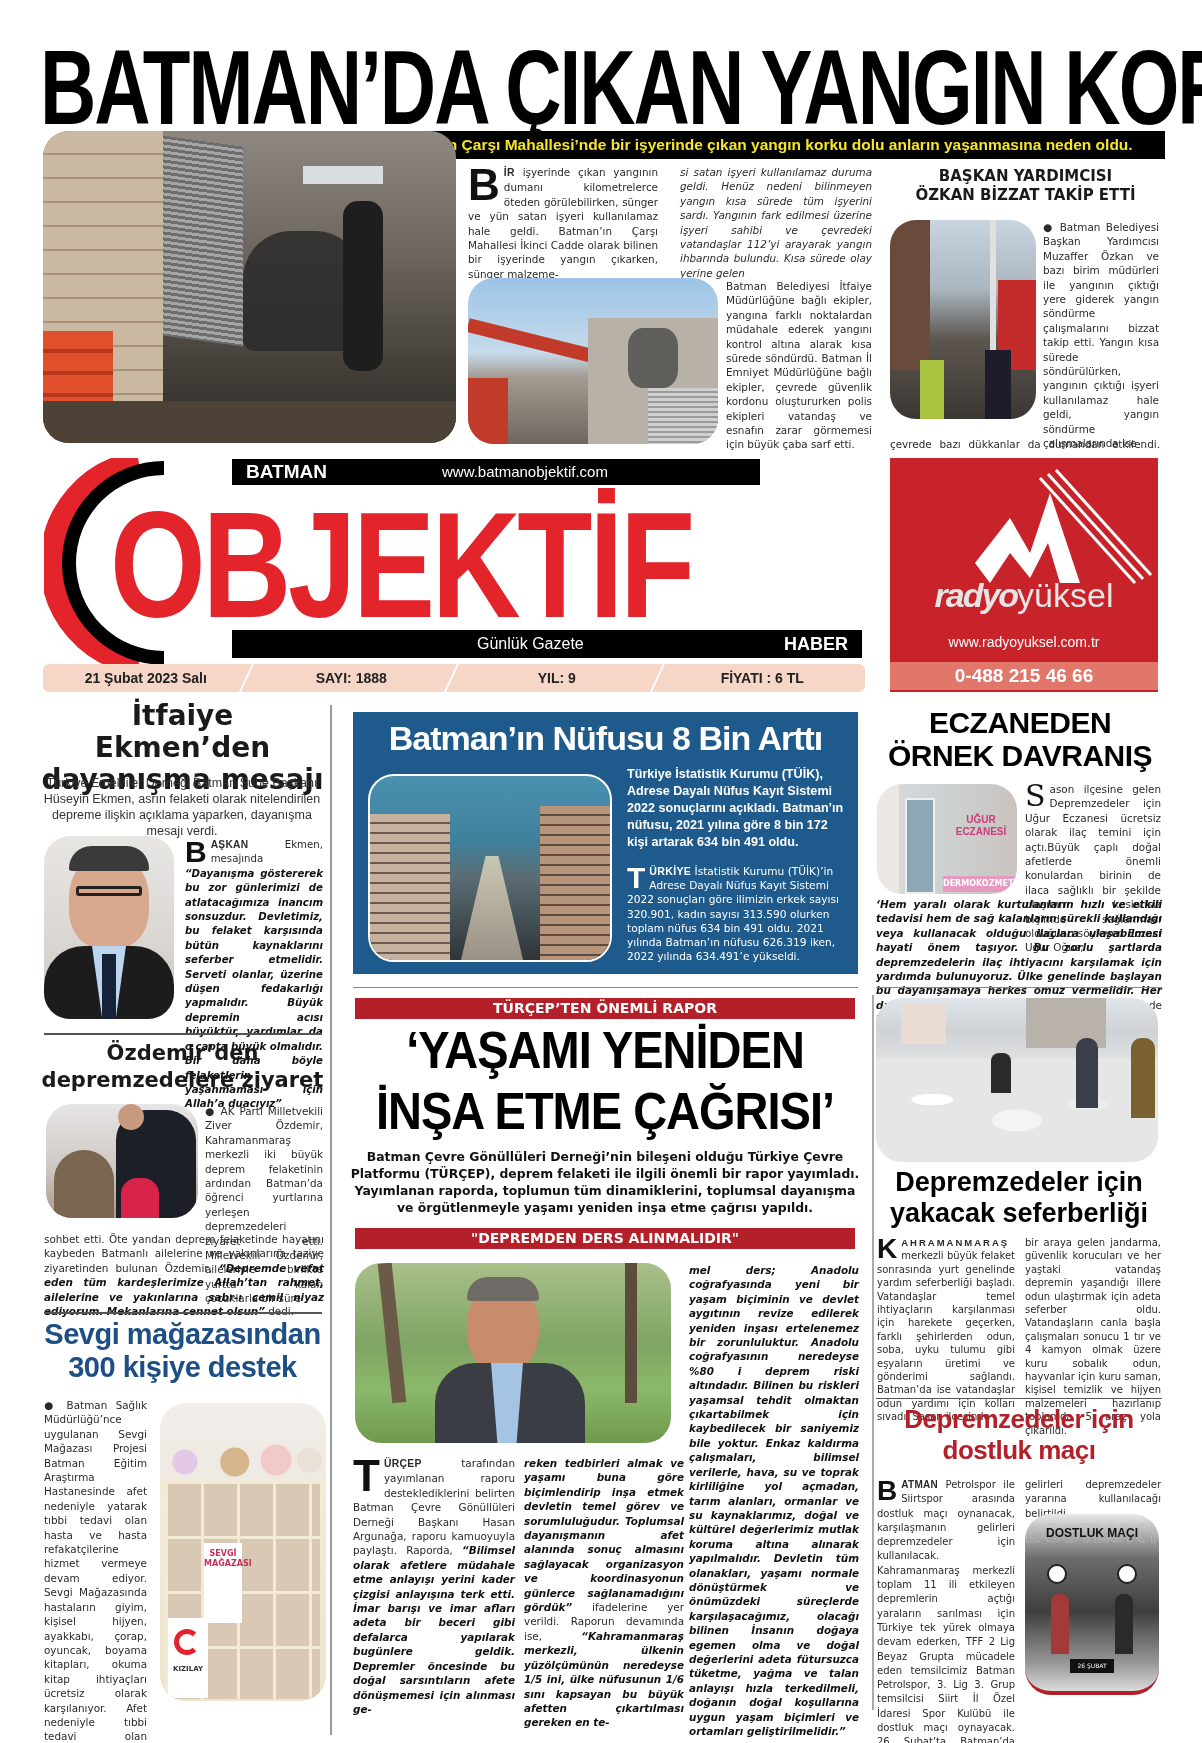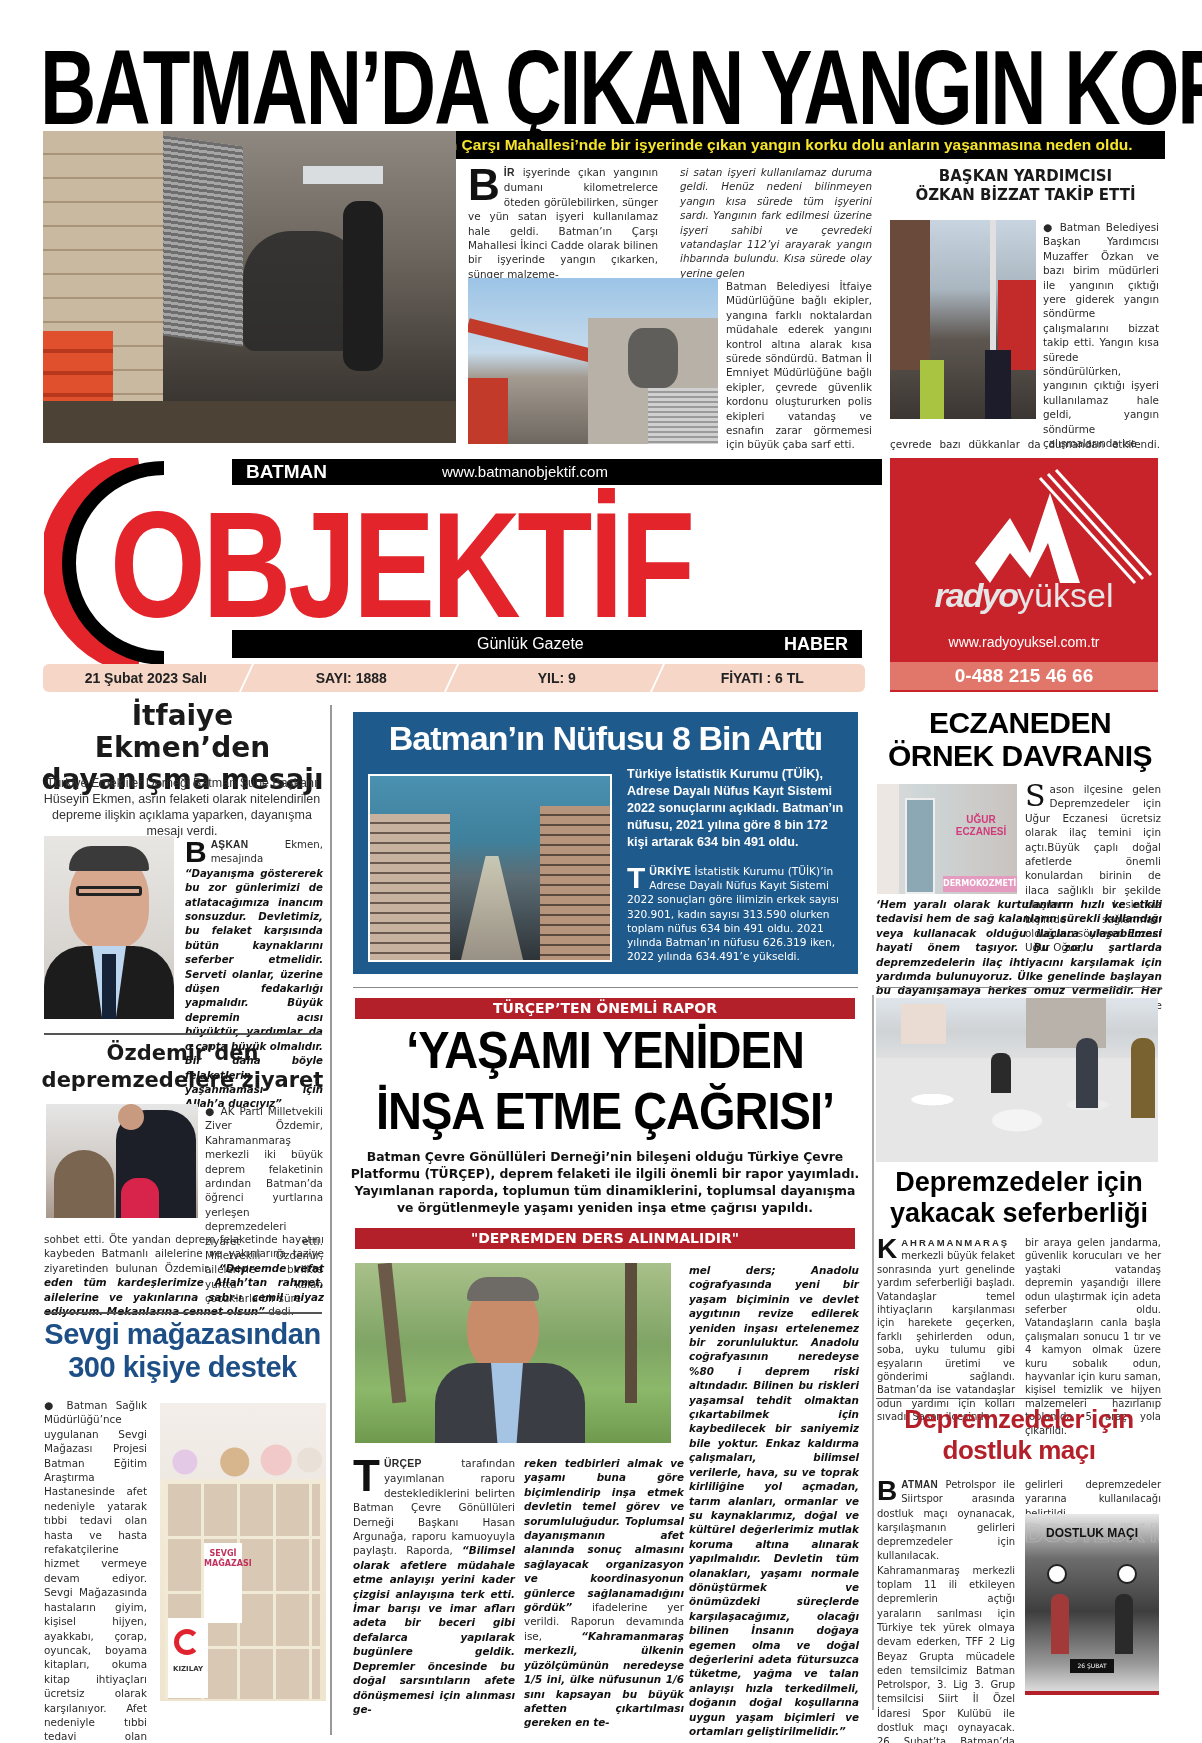--- a/index.html
+++ b/index.html
@@ -3,21 +3,21 @@
 <meta charset="utf-8">
 <style>
   * { box-sizing: border-box; margin: 0; padding: 0; }
   html, body { width: 1202px; height: 1743px; background: #fff; overflow: hidden; }
   body { position: relative; font-family: "DejaVu Sans", sans-serif; color: #1a1a1a; }
   .abs { position: absolute; }
   p.body { font-size: 10.4px; line-height: 14.4px; text-align: justify; color: #2a2a2a; }
   p.body i, p.body .q { font-style: italic; font-weight: bold; color: #111; }
   .dropcap { float: left; font-weight: 900; font-size: 44px; line-height: 36px; margin: 2px 4px 0 0; font-family: "Liberation Sans", sans-serif; color: #111; }
   .lead-word { font-weight: 900; font-family: "Liberation Sans", sans-serif; letter-spacing: 0.3px; }
-  .photo { position: absolute; overflow: hidden; }
+  .photo { position: absolute; overflow: hidden; border-radius: 26px; }
   .rule { position: absolute; height: 2px; background: #555; }
   .vrule { position: absolute; width: 2px; background: #888; }
   .redbar { position: absolute; background: #b3202a; color: #fff; text-align: center; font-weight: bold; font-family: "DejaVu Sans", sans-serif; }
 
   
   #main-headline { left: 40px; top: 38px; width: 1130px; height: 100px; font-family: "Liberation Sans", sans-serif; font-weight: bold; font-size: 78px; line-height: 100px; text-align: center; letter-spacing: -2px; transform: scaleY(1.35); transform-origin: center center; color: #000; white-space: nowrap; }
   #main-subline { left: 350px; top: 131px; width: 815px; height: 28px; background: #000; color: #f6e52b; font-family: "Liberation Sans", sans-serif; font-weight: bold; font-size: 15.5px; line-height: 28px; text-align: center; white-space: nowrap; }
 
   
   .mast-black { position: absolute; background: #000; color: #fff; font-family: "Liberation Sans", sans-serif; }
@@ -83,21 +83,21 @@
 <div class="abs" style="left:890px;top:437px;width:270px;">
   <p class="body" style="text-align:justify;text-align-last:justify;">çevrede bazı dükkanlar da dumandan etkilendi.</p>
 </div>
 
 <div class="abs" style="left:44px;top:458px;width:140px;height:210px;">
   <svg width="140" height="210" viewBox="0 0 140 210">
     <path d="M95 6 A100 100 0 0 0 95 204" fill="none" stroke="#e3242b" stroke-width="26"></path>
     <path d="M120 10 A95 95 0 0 0 120 200" fill="none" stroke="#000" stroke-width="14"></path>
   </svg>
 </div>
-<div class="mast-black" style="left:232px;top:459px;width:650px;height:26px;">
+<div class="mast-black" style="left:232px;top:459px;width:528px;height:26px;">
   <span style="position:absolute;left:14px;top:2px;font-weight:bold;font-size:19px;">BATMAN</span>
   <span style="position:absolute;left:210px;top:4px;font-size:15px;">www.batmanobjektif.com</span>
 </div>
 <div id="logo-word" class="abs">OBJEKTİF</div>
 <div class="mast-black" style="left:232px;top:630px;width:630px;height:28px;">
   <span style="position:absolute;left:245px;top:5px;font-size:16px;">Günlük Gazete</span>
   <span style="position:absolute;right:14px;top:4px;font-weight:bold;font-size:18px;">HABER</span>
 </div>
 <div class="infobar">
   <span>21 Şubat 2023 Salı</span>

